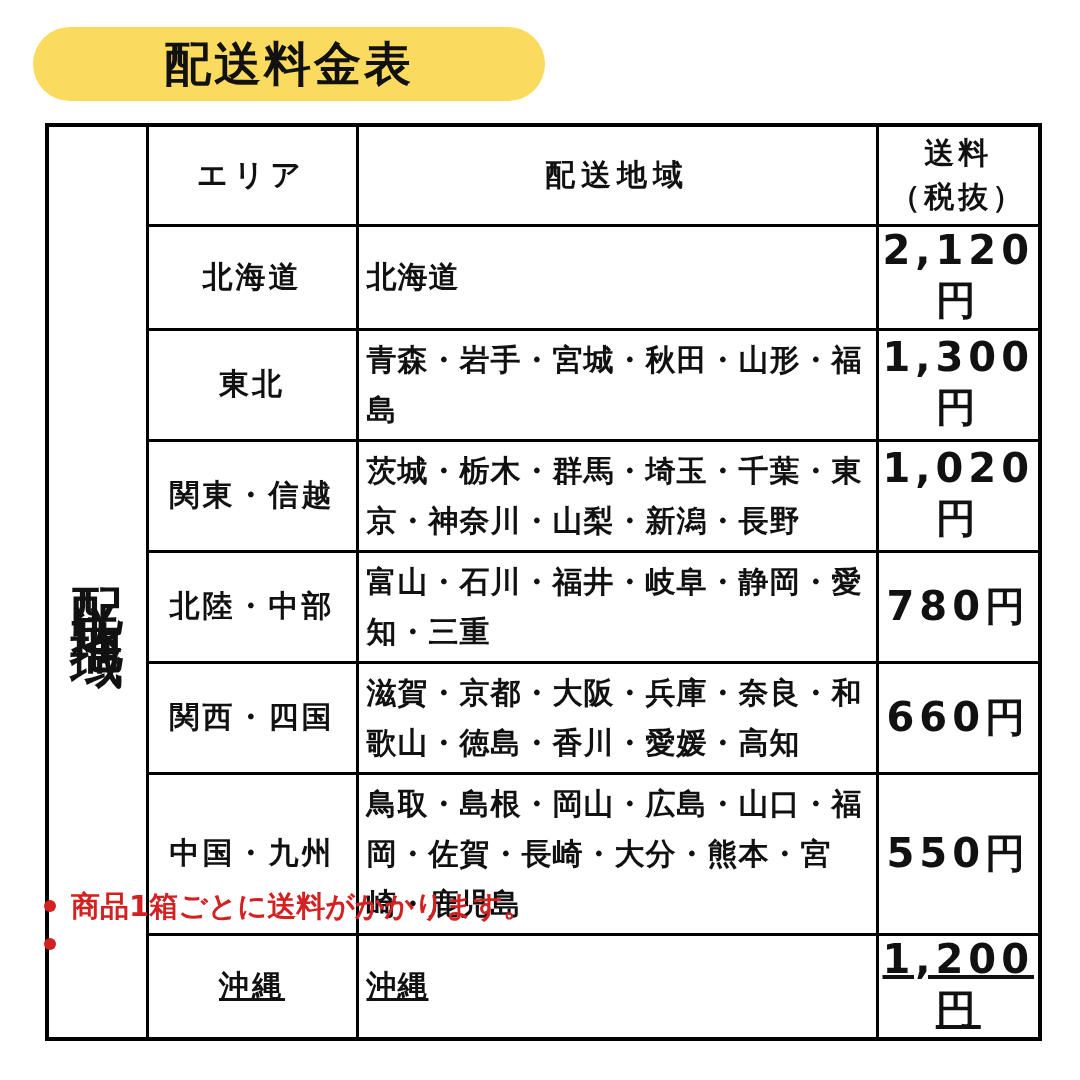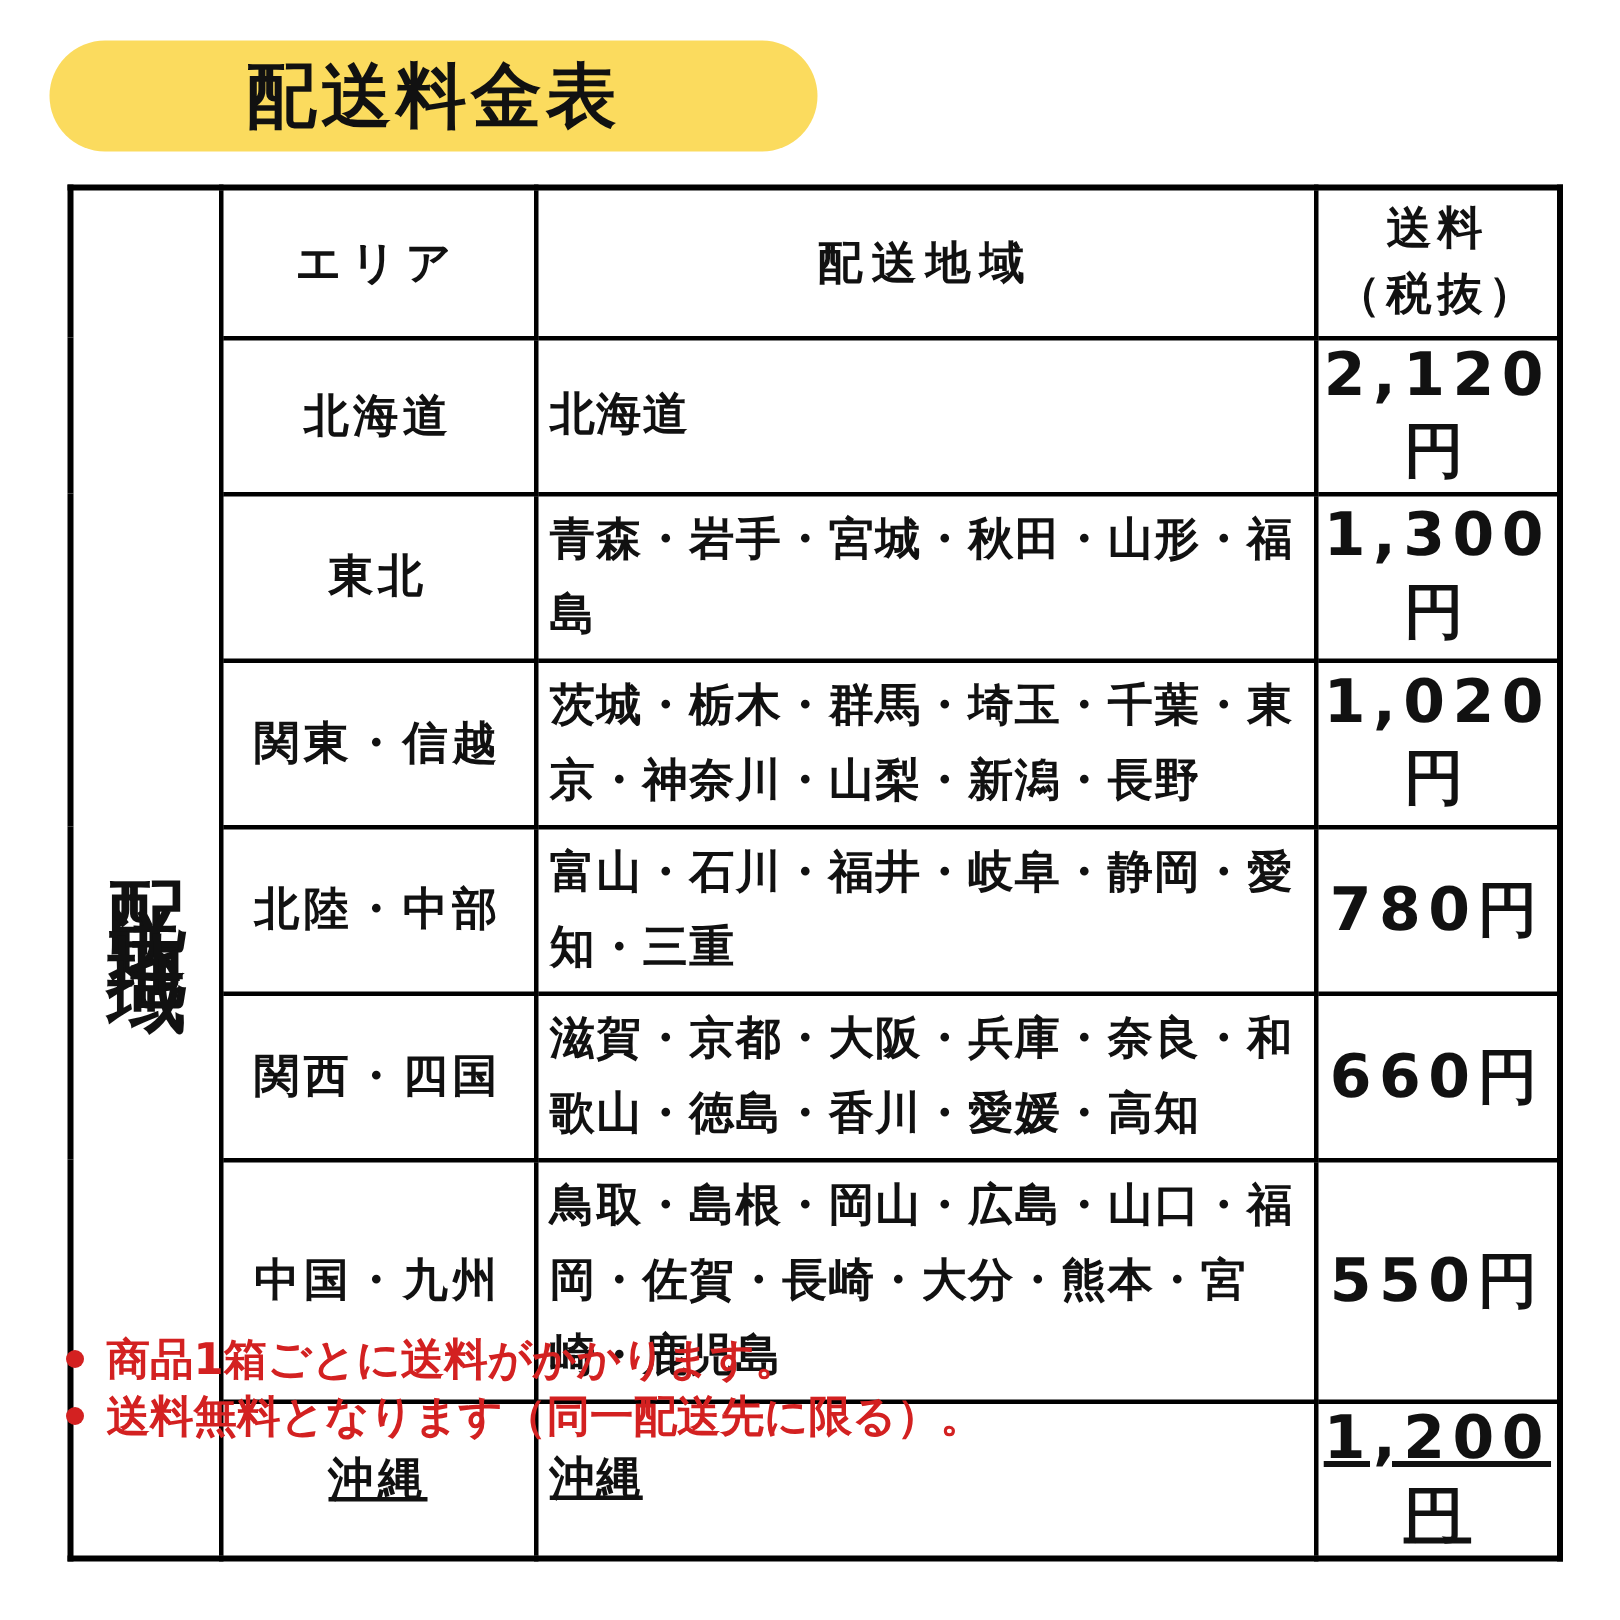--- a/index.html
+++ b/index.html
@@ -134,16 +134,15 @@
   </table>
 
 <div class="notes">
   <div class="note">
     <span class="bullet"></span>
     <div class="note-lines">商品1箱ごとに送料がかかります。</div>
   </div>
   <div class="note">
     <span class="bullet"></span>
     <div class="note-lines">
-      <div>送料無料となります（同一配送先に限る）。</div>
     </div>
   </div>
 </div>
 
 </body></html>

